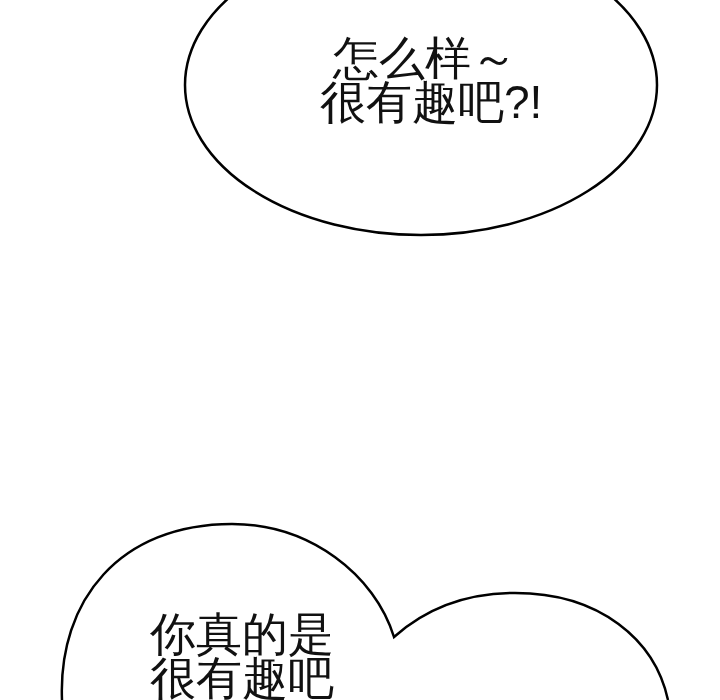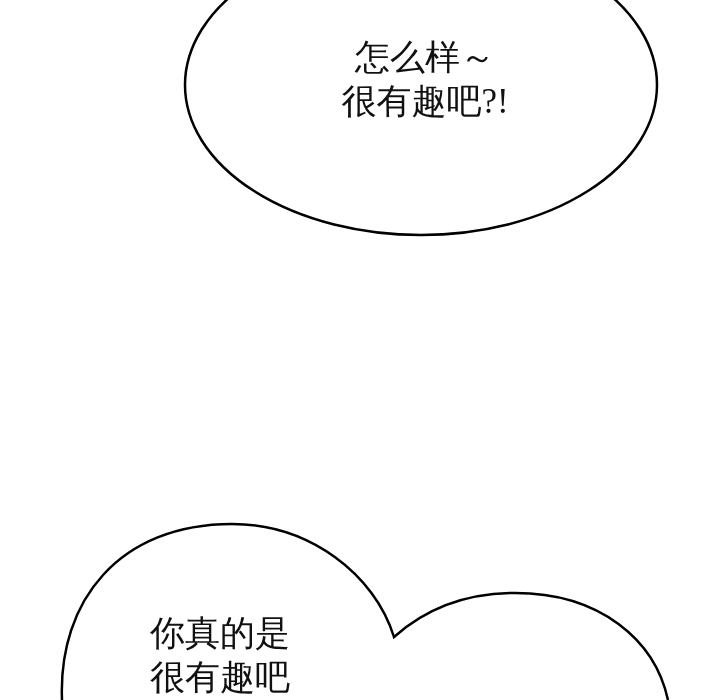--- a/index.html
+++ b/index.html
@@ -16,23 +16,23 @@
     }
     svg.bubbles {
       position: absolute;
       left: 0;
       top: 0;
       width: 720px;
       height: 700px;
     }
     .text-block {
       position: absolute;
-      font-family: Liberation Serif, serif;
+      font-family: Liberation Sans, sans-serif;
       color: #111111;
-      font-size: 35px;
+      font-size: 46px;
       line-height: 44px;
       white-space: nowrap;
     }
     .text-line { display: block; }
     .bubble1-text {
       left: 320px;
       top: 36px;
       width: 210px;
       text-align: center;
     }

